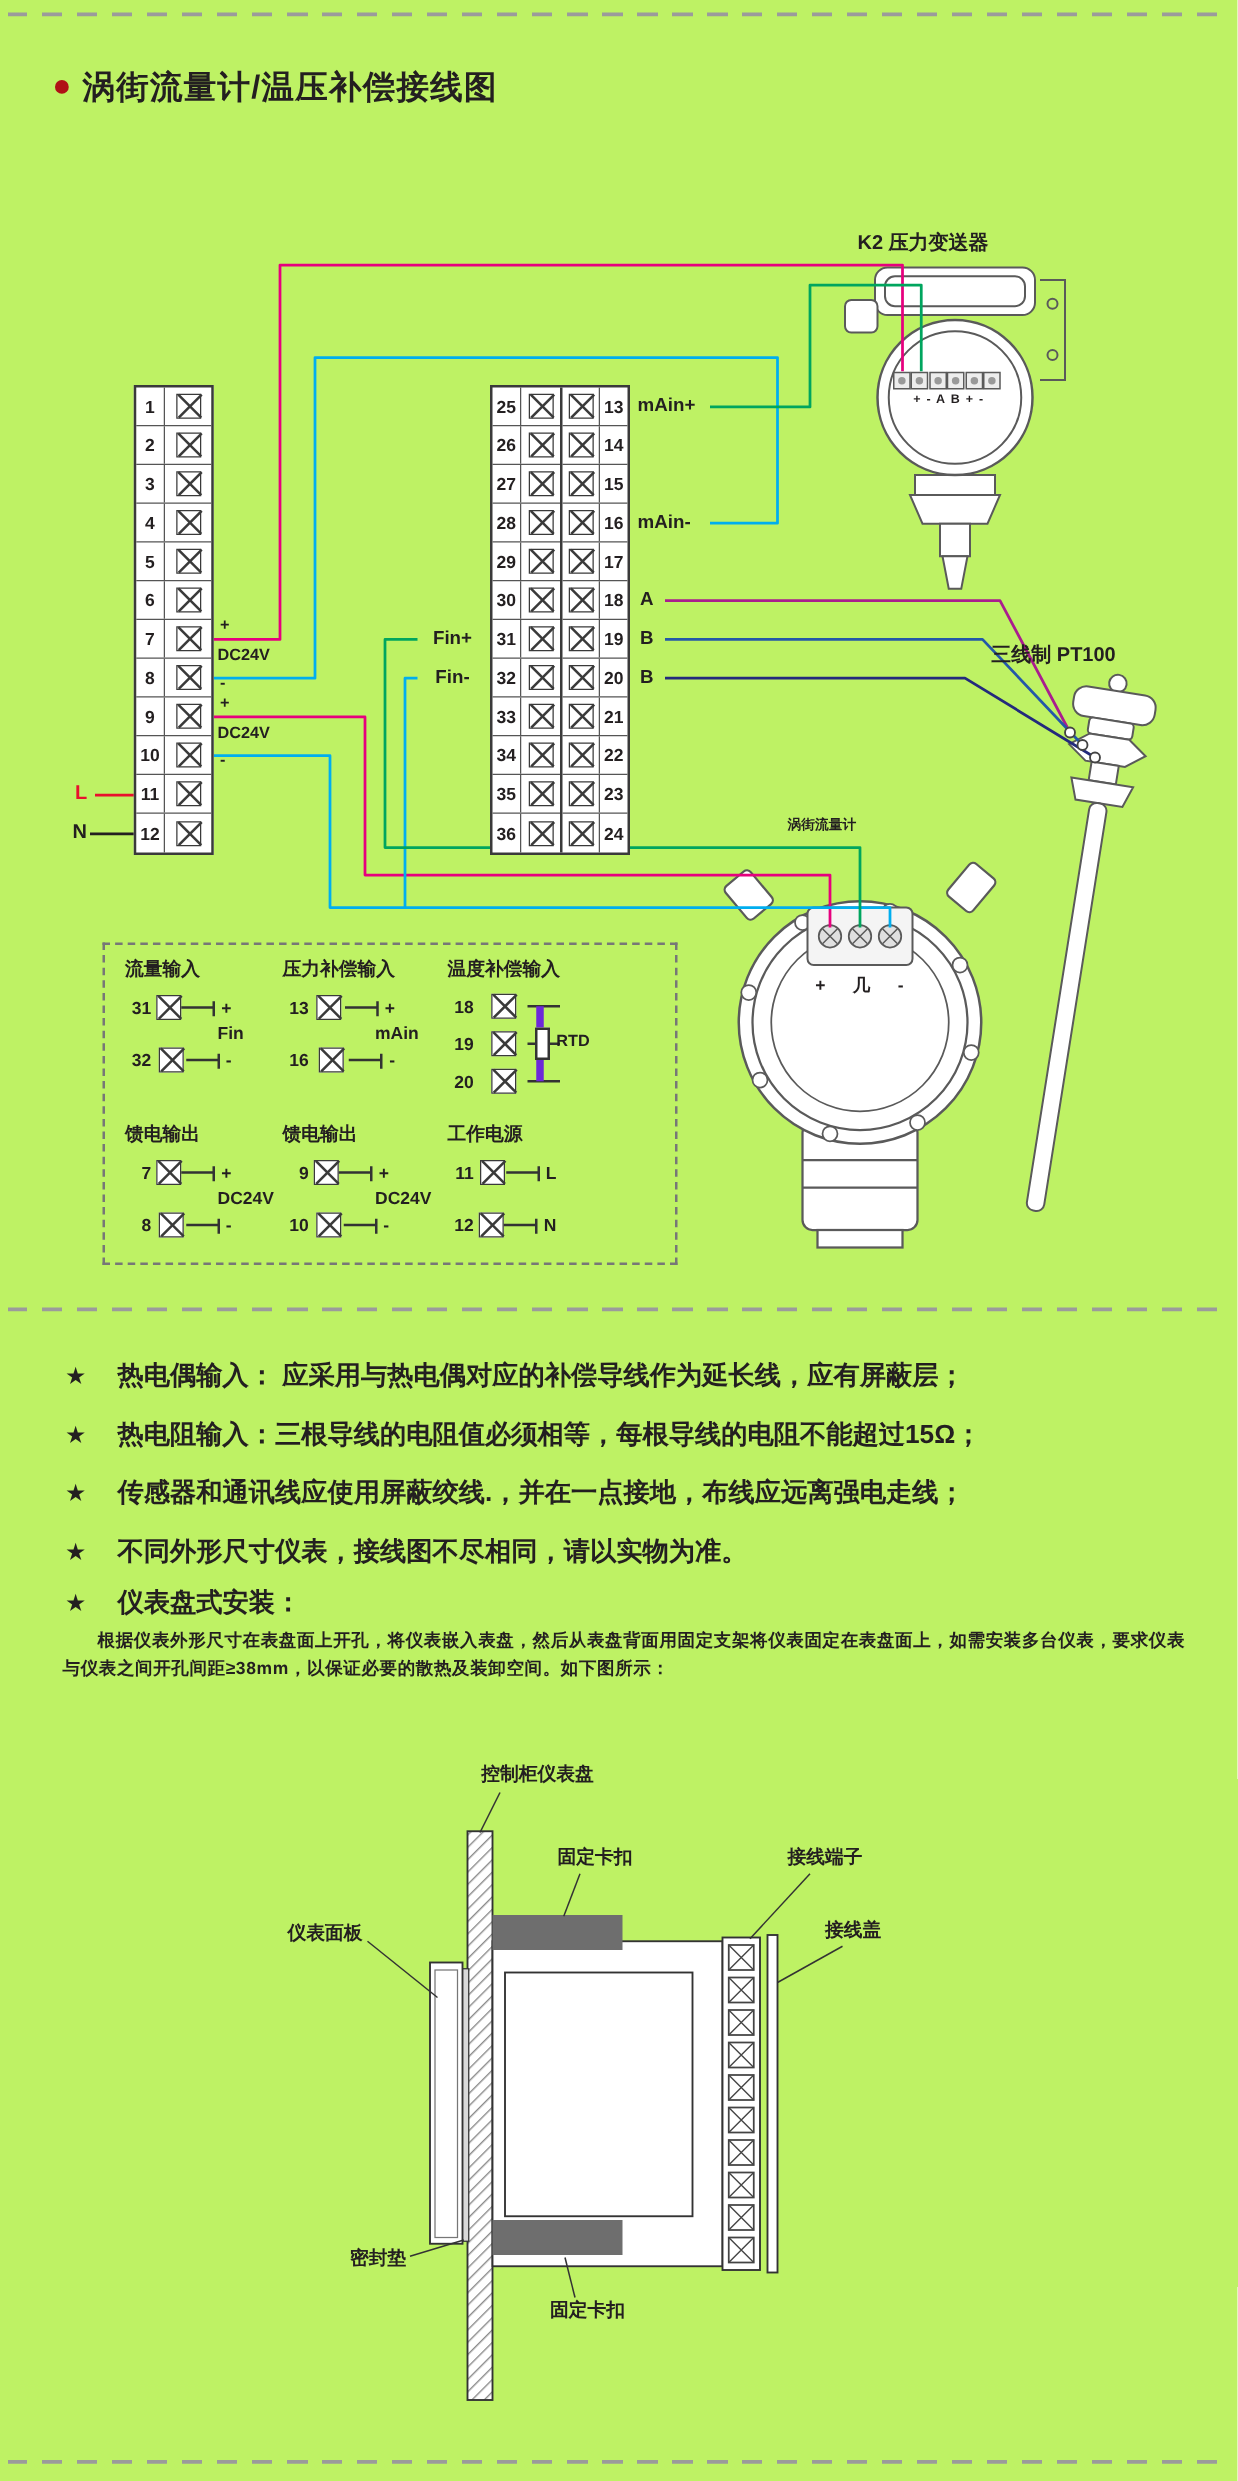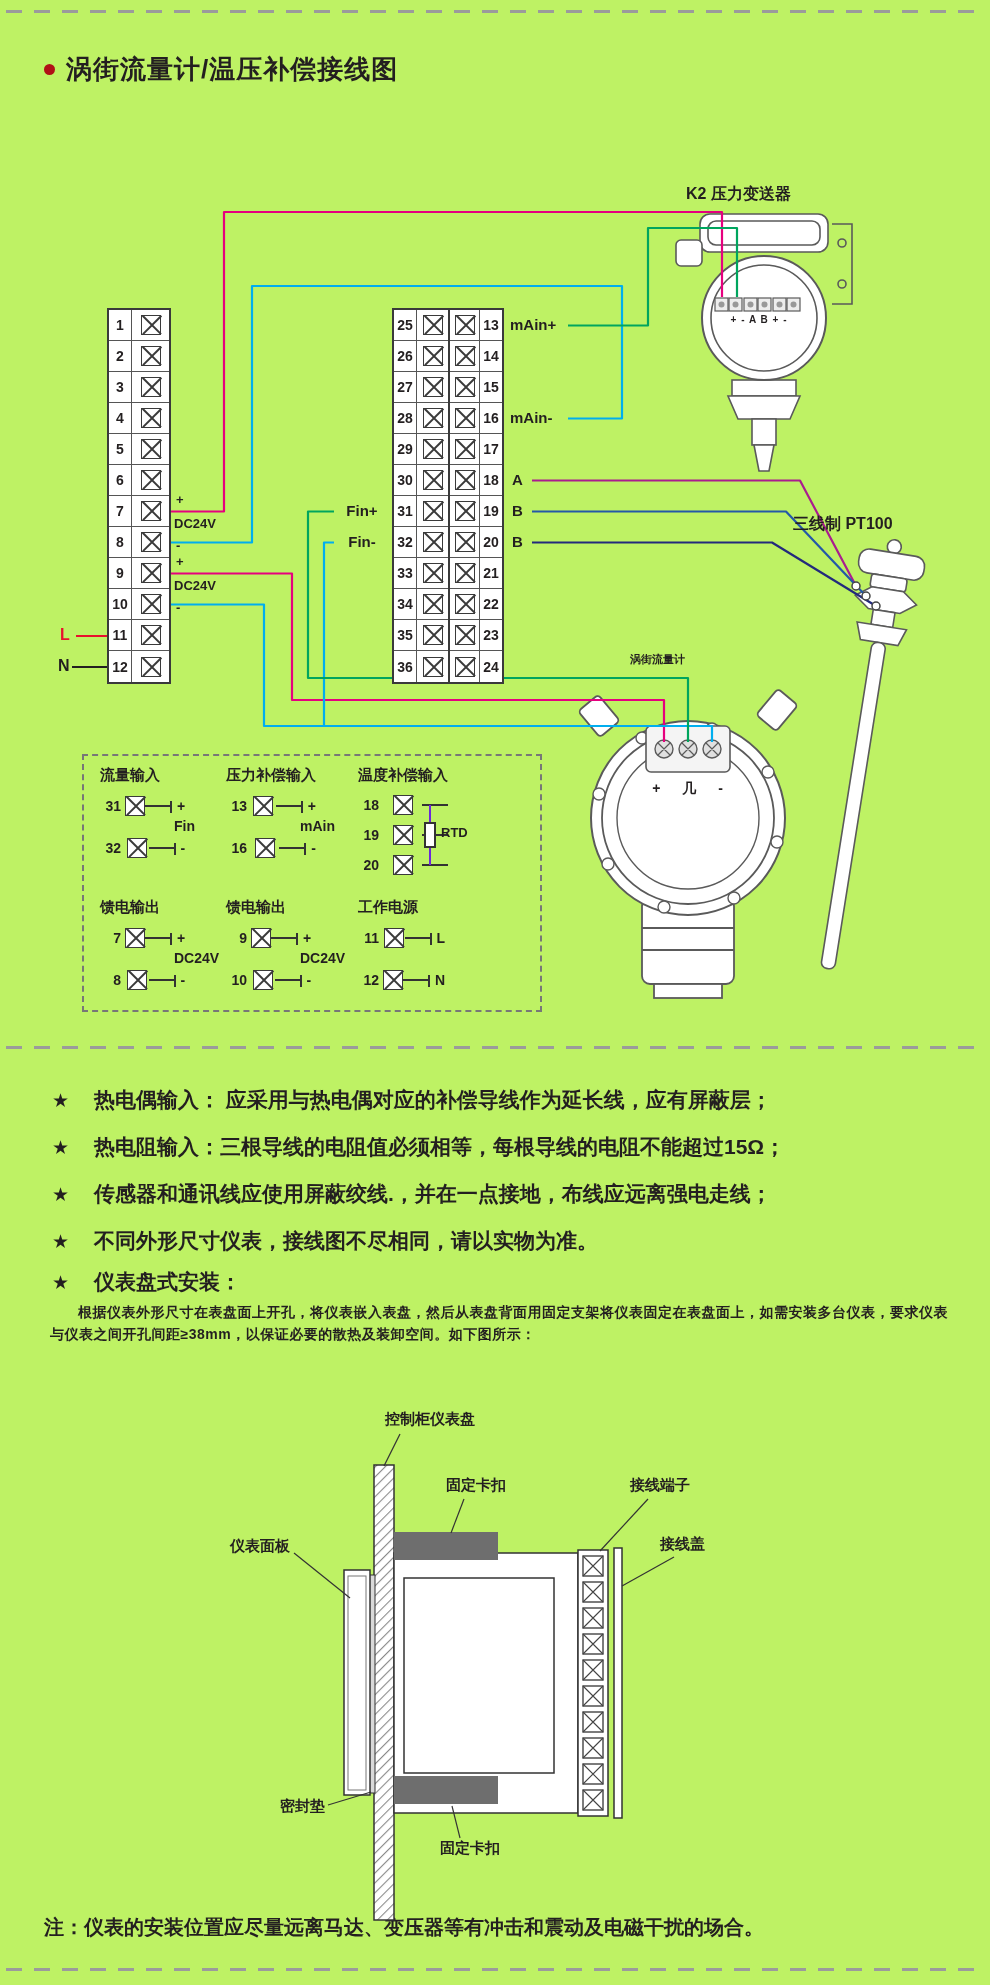--- a/index.html
+++ b/index.html
@@ -39,21 +39,21 @@
   .lg-title{height:22px;font-size:15px;font-weight:bold;white-space:nowrap}
   .lg-row{display:flex;align-items:center;height:24px}
   .r1{margin-top:6px}.r2{margin-top:18px}
   .r3{margin-top:4px;height:26px}
   .lg-num{width:25px;text-align:right;padding-right:4px;font-size:14px;font-weight:bold}
   .lg-wire{width:26px;height:0;border-top:2px solid #333;position:relative;flex:none}
   .lg-wire::after{content:"";position:absolute;right:-1px;top:-6px;width:2px;height:12px;background:#333}
   .lg-wire.nt::after{display:none}
   .lg-sign{margin-left:6px;font-size:14px;font-weight:bold}
   .lg-mid{position:absolute;left:74px;top:52px;font-size:14px;font-weight:bold}
-  .rtd-net{position:absolute;left:71px;top:39px;height:60px;width:0;border-left:2px solid #6d28d9}
+  .rtd-net{position:absolute;left:71px;top:39px;height:60px;width:0;border-left:6px solid #6d28d9}
   .rtd-box{position:absolute;left:-7px;top:17px;width:12px;height:26px;background:#fff;border:2px solid #333}
   .rtd-label{position:absolute;left:10px;top:20px;font-size:13px;font-weight:bold}
   
   .note-item{position:absolute;left:52px;font-size:21px;font-weight:bold;white-space:nowrap}
   .note-item .star{display:inline-block;width:42px;font-size:19px}
   .para{position:absolute;left:50px;top:1302px;width:906px;font-size:14px;font-weight:bold;
         line-height:1.55;text-indent:2em;letter-spacing:.5px}
   .ilabel{position:absolute;font-size:15px;font-weight:bold;z-index:3;white-space:nowrap}
   .footnote{position:absolute;left:44px;top:1914px;font-size:20px;font-weight:bold}
 </style>
@@ -513,15 +513,14 @@
   <div class="para">根据仪表外形尺寸在表盘面上开孔，将仪表嵌入表盘，然后从表盘背面用固定支架将仪表固定在表盘面上，如需安装多台仪表，要求仪表与仪表之间开孔间距≥38mm，以保证必要的散热及装卸空间。如下图所示：</div>
 
   <span class="ilabel" style="left:385px;top:1410px">控制柜仪表盘</span>
   <span class="ilabel" style="left:446px;top:1476px">固定卡扣</span>
   <span class="ilabel" style="left:630px;top:1476px">接线端子</span>
   <span class="ilabel" style="left:660px;top:1535px">接线盖</span>
   <span class="ilabel" style="left:230px;top:1537px">仪表面板</span>
   <span class="ilabel" style="left:280px;top:1797px">密封垫</span>
   <span class="ilabel" style="left:440px;top:1839px">固定卡扣</span>
 
-  <div class="footnote">注：仪表的安装位置应尽量远离马达、变压器等有冲击和震动及电磁干扰的场合。</div>
 
 </div>
 
 </body></html>

